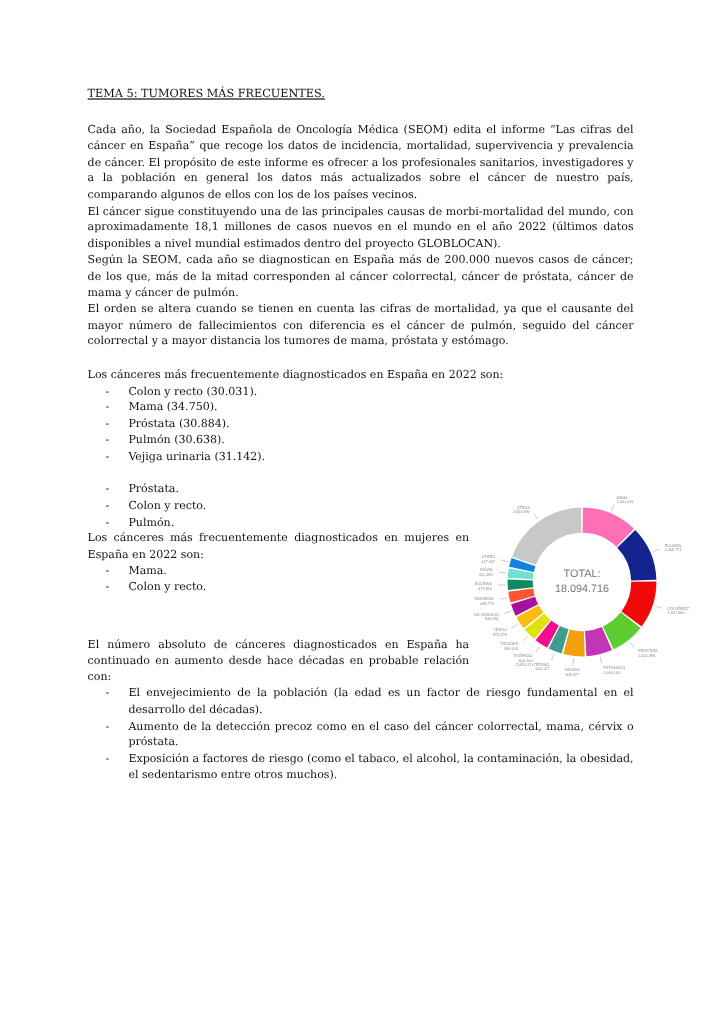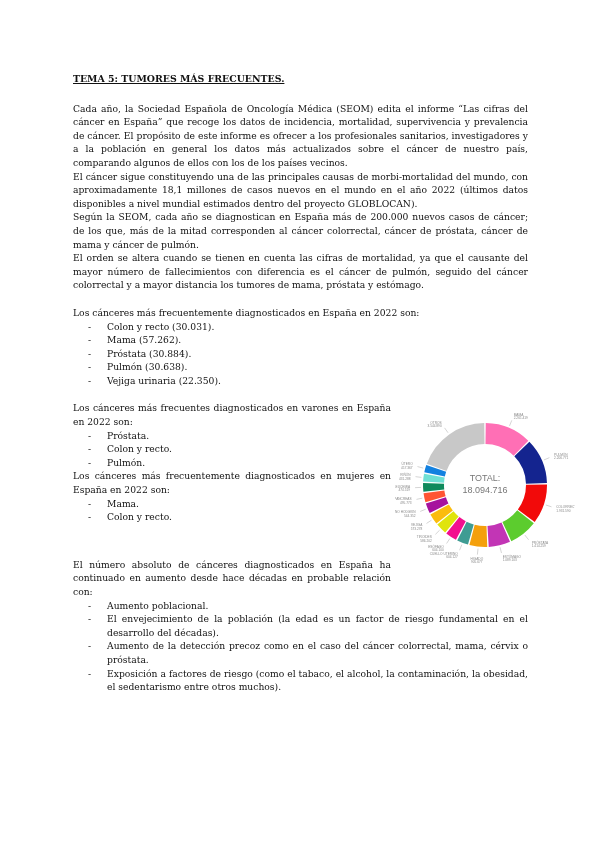--- a/index.html
+++ b/index.html
@@ -1,20 +1,20 @@
 <!DOCTYPE html>
 <html><head>
 <meta charset="utf-8">
 <style>
   html, body { margin: 0; padding: 0; background: #ffffff; }
   body { width: 600px; height: 848px; position: relative; overflow: hidden;
          font-family: "DejaVu Serif", "Liberation Serif", serif; color: #111; }
   .page { position: absolute; left: 73px; top: 72px; width: 455px;
           font-size: 9.2px; line-height: 13.6px; }
-  .title { font-weight: bold; text-decoration: underline; margin: 0 0 16px 0; font-size: 9.4px; }
+  .title { font-weight: normal; text-decoration: underline; margin: 0 0 16px 0; font-size: 9.4px; }
   p { margin: 0; text-align: justify; }
   .gap { height: 14px; }
   ul.dash { list-style: none; margin: 0; padding: 0; }
   ul.dash li { position: relative; padding-left: 34px; text-align: justify; }
   ul.dash li::before { content: "-"; position: absolute; left: 15px; top: 0; }
   .split { position: relative; }
   .split .left { width: 318px; }
   .chart { position: absolute; left: 322px; top: -6px; width: 180px; height: 180px; }
   .chart svg { width: 180px; height: 180px; display: block; }
   .chart-total { font-family: "Liberation Sans", sans-serif; fill: #777; font-size: 9px; }
@@ -33,32 +33,31 @@
     <p>Según la SEOM, cada año se diagnostican en España más de 200.000 nuevos casos de cáncer; de los que, más de la mitad corresponden al cáncer colorrectal, cáncer de próstata, cáncer de mama y cáncer de pulmón.</p>
     <p>El orden se altera cuando se tienen en cuenta las cifras de mortalidad, ya que el causante del mayor número de fallecimientos con diferencia es el cáncer de pulmón, seguido del cáncer colorrectal y a mayor distancia los tumores de mama, próstata y estómago.</p>
   </div>
 
   <div class="gap"></div>
 
   <div>
     <p>Los cánceres más frecuentemente diagnosticados en España en 2022 son:</p>
     <ul class="dash">
       <li>Colon y recto (30.031).</li>
-      <li>Mama (57.262).</li>
+      <li>Mama (34.750).</li>
       <li>Próstata (30.884).</li>
       <li>Pulmón (30.638).</li>
-      <li>Vejiga urinaria (22.350).</li>
+      <li>Vejiga urinaria (31.142).</li>
     </ul>
   </div>
 
   <div class="gap"></div>
 
   <div class="split">
     <div class="left">
-      <p>Los cánceres más frecuentes diagnosticados en varones en España en 2022 son:</p>
       <ul class="dash">
         <li>Próstata.</li>
         <li>Colon y recto.</li>
         <li>Pulmón.</li>
       </ul>
       <p>Los cánceres más frecuentemente diagnosticados en mujeres en España en 2022 son:</p>
       <ul class="dash">
         <li>Mama.</li>
         <li>Colon y recto.</li>
       </ul>
@@ -138,19 +137,18 @@
         <text class="chart-total" x="90" y="98" text-anchor="middle">18.094.716</text>
       </svg>
     </div>
 
     <div style="height:34px"></div>
   </div>
 
   <div>
     <p style="width:318px">El número absoluto de cánceres diagnosticados en España ha continuado en aumento desde hace décadas en probable relación con:</p>
     <ul class="dash">
-      <li>Aumento poblacional.</li>
       <li>El envejecimiento de la población (la edad es un factor de riesgo fundamental en el desarrollo del décadas).</li>
       <li>Aumento de la detección precoz como en el caso del cáncer colorrectal, mama, cérvix o próstata.</li>
       <li>Exposición a factores de riesgo (como el tabaco, el alcohol, la contaminación, la obesidad, el sedentarismo entre otros muchos).</li>
     </ul>
   </div>
 </div>
 
 </body></html>

